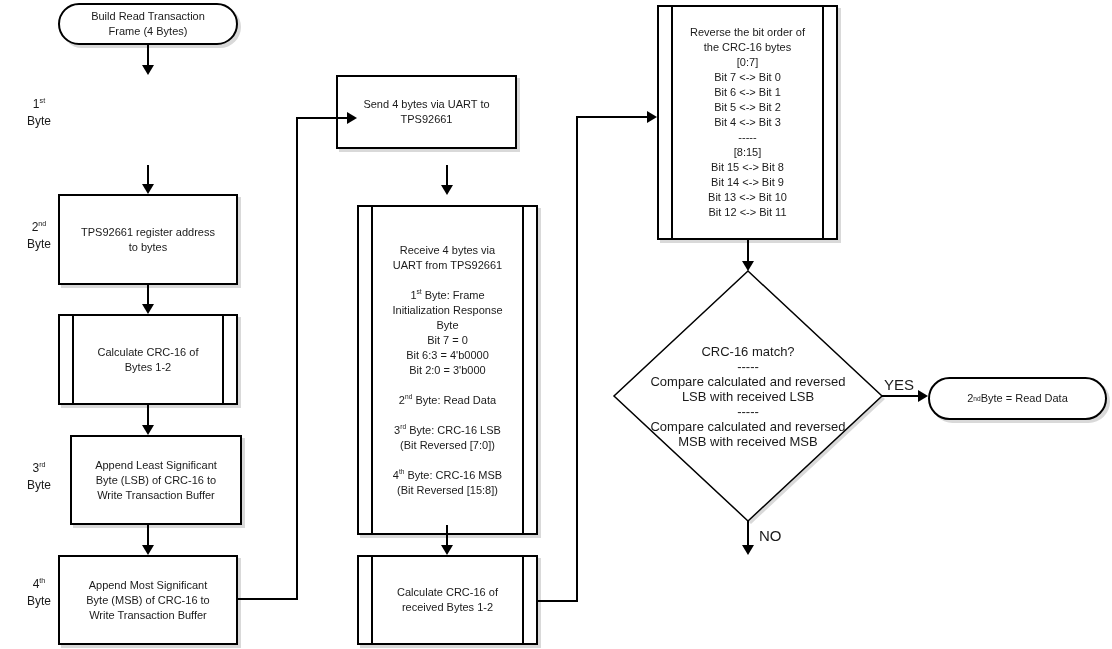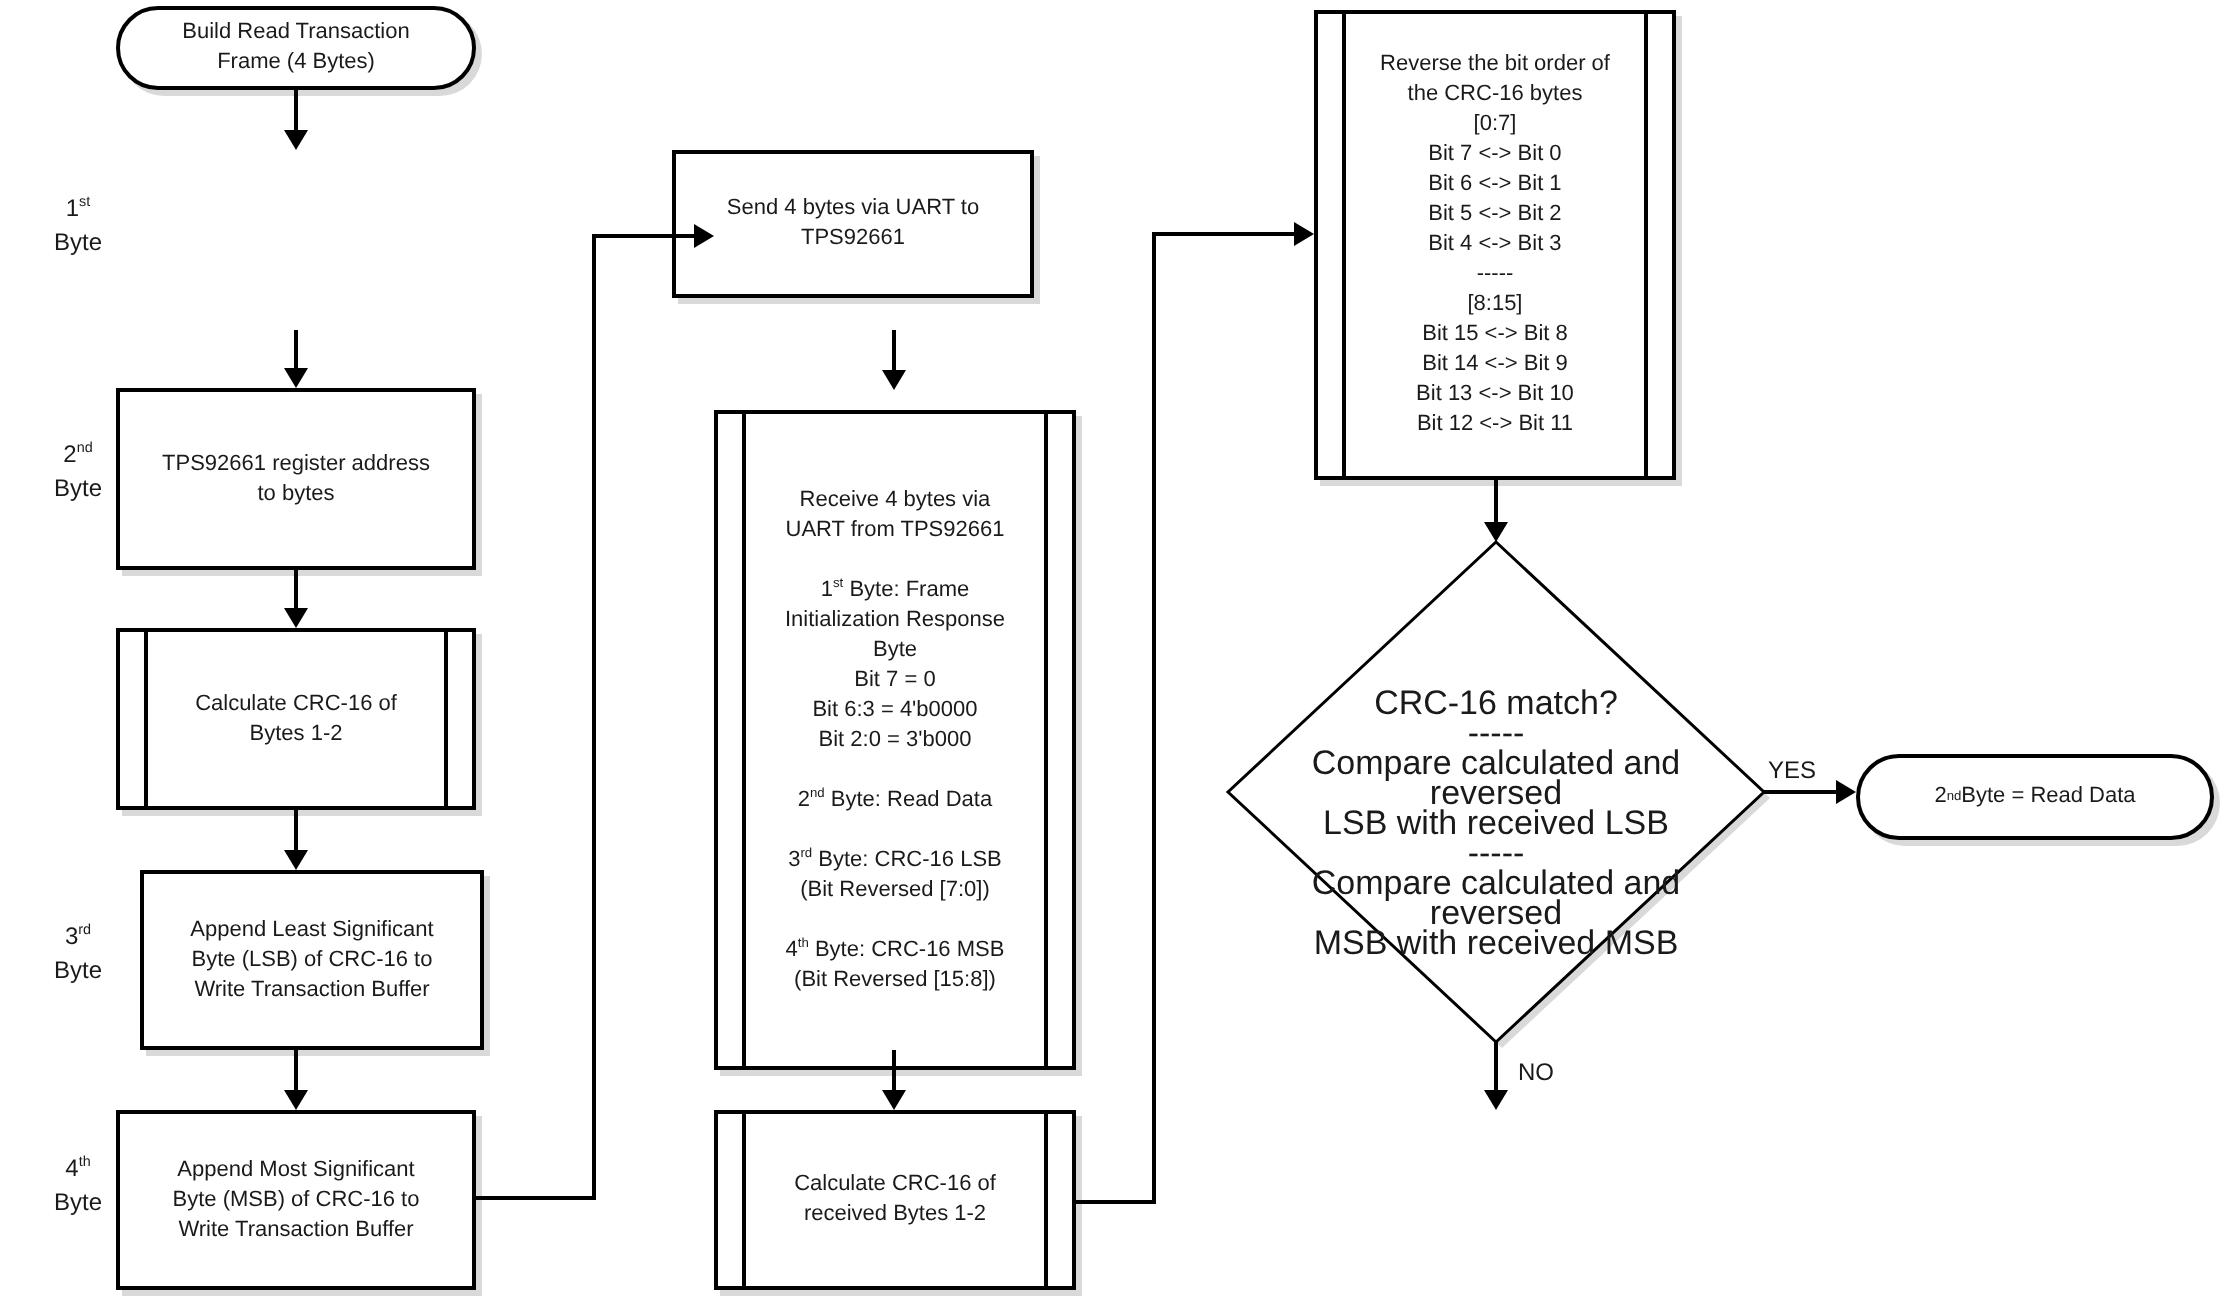--- a/index.html
+++ b/index.html
@@ -20,24 +20,24 @@
   .vline{position:absolute;width:2px;background:#000;}
   .hline{position:absolute;height:2px;background:#000;}
   .arrow-down{position:absolute;width:0;height:0;
     border-left:6px solid transparent;border-right:6px solid transparent;
     border-top:10px solid #000;}
   .arrow-right{position:absolute;width:0;height:0;
     border-top:6px solid transparent;border-bottom:6px solid transparent;
     border-left:10px solid #000;}
   .side-label{position:absolute;left:0;width:30px;text-align:center;
     font-size:12px;line-height:17px;white-space:pre-line;margin-left:24px;}
-  .edge-label{position:absolute;font-size:12px;line-height:14px;}
+  .edge-label{position:absolute;font-size:15px;line-height:14px;}
   .diamond-svg{position:absolute;left:610px;top:268px;}
   .diamond-text{position:absolute;left:626px;top:344px;width:244px;
-    text-align:center;font-size:17px;line-height:15px;white-space:pre-line;}
+    text-align:center;font-size:13px;line-height:15px;white-space:pre-line;}
   sup{font-size:0.6em;line-height:0;}
 </style>
 </head>
 <body>
 
 <div id="canvas">
 
   <div class="side-label" style="top:96px">1<sup>st</sup>
 Byte</div>
   <div class="side-label" style="top:219px">2<sup>nd</sup>

